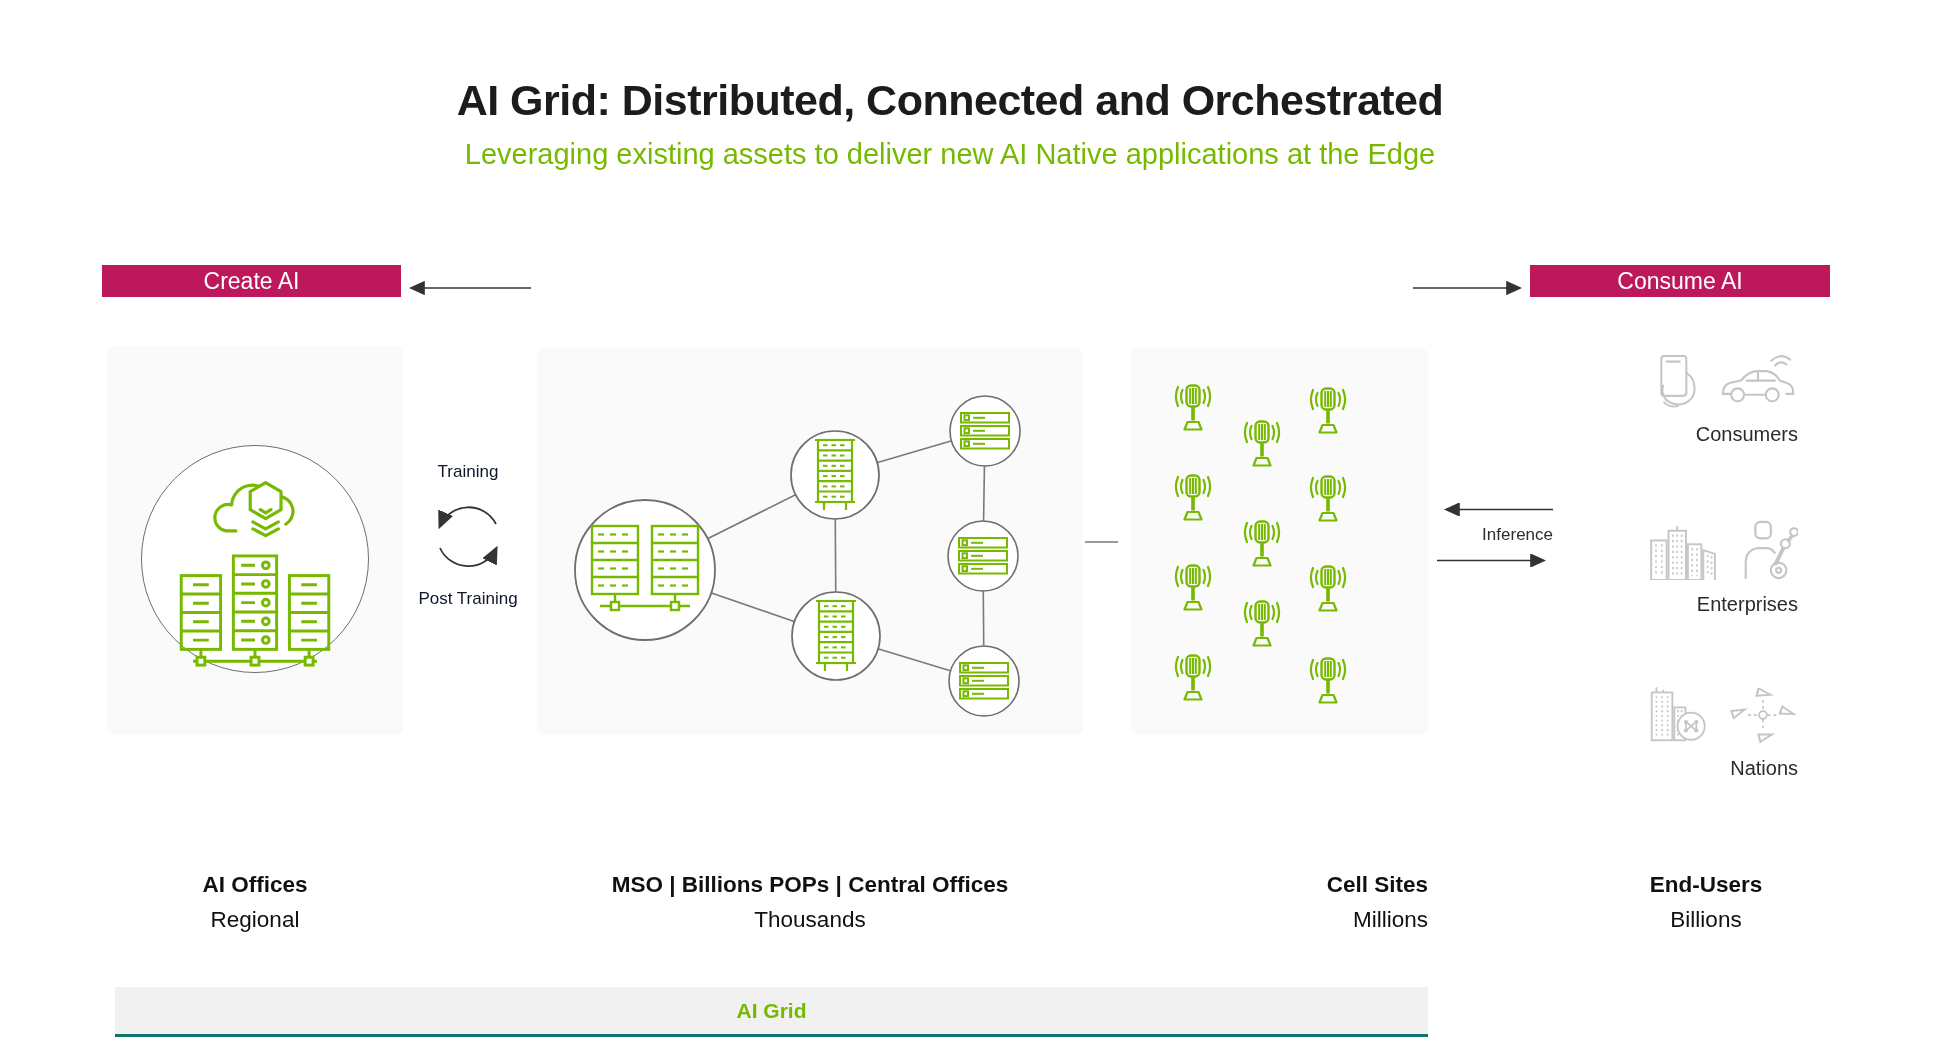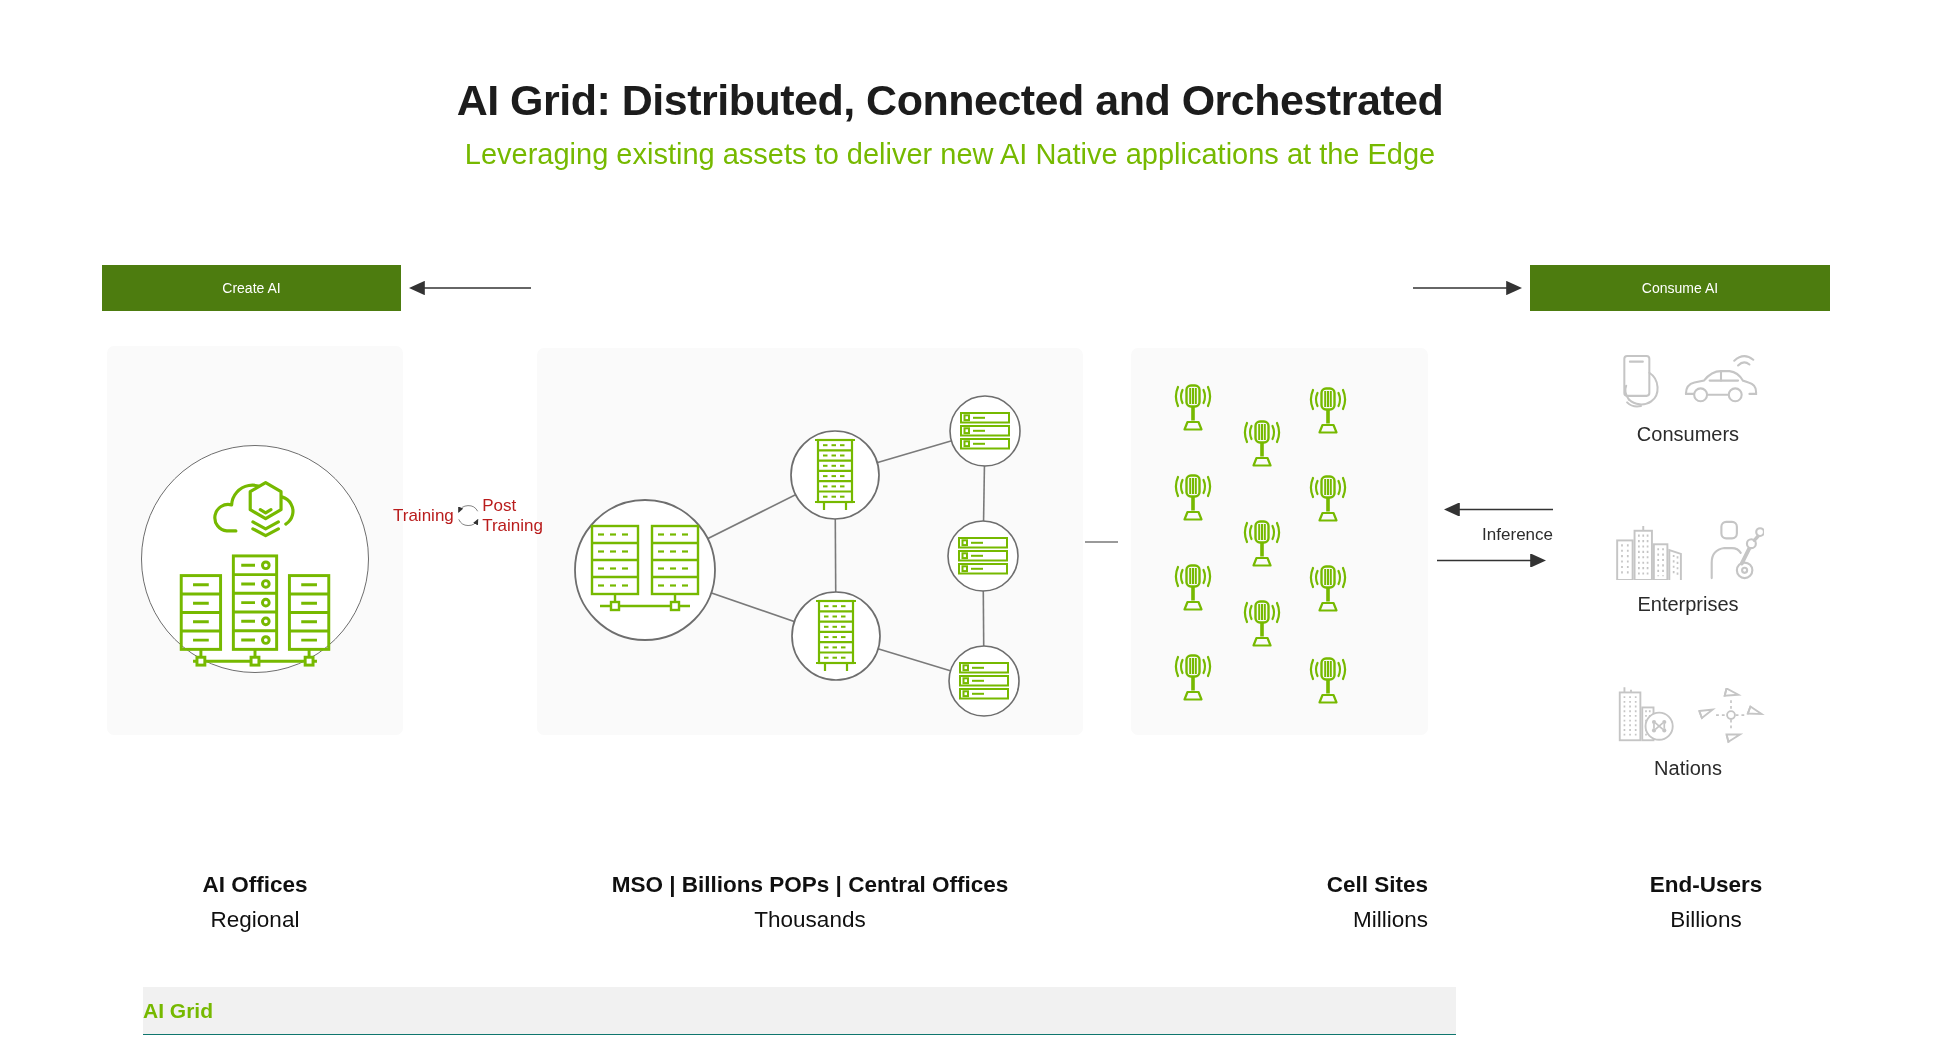--- a/index.html
+++ b/index.html
@@ -3,66 +3,66 @@
 <meta charset="utf-8">
 <style>
   html,body{margin:0;padding:0;background:#fff;}
   .stage{position:relative;width:1944px;height:1041px;background:#fff;overflow:hidden;
          font-family:"Liberation Sans",sans-serif;color:#1e1e1e;border-radius:14px;}
   
   .header{position:absolute;left:0;top:76px;width:1900px;text-align:center;}
   .title{font-size:43px;font-weight:700;color:#1c1c1c;letter-spacing:-0.5px;}
   .subtitle{margin-top:13px;font-size:29px;color:#76b900;}
   
-  .banner{position:absolute;top:265px;height:46px;background:#4d7c0f;color:#fff;
-          display:flex;align-items:center;justify-content:center;font-size:14px;}
+  .banner{position:absolute;top:265px;height:32px;background:#be185d;color:#fff;
+          display:flex;align-items:center;justify-content:center;font-size:23px;}
   .banner.create{left:102px;width:299px;}
   .banner.distribute{left:531px;width:882px;}
   .banner.consume{left:1530px;width:300px;}
   .abs{position:absolute;}
   
   .panel{position:absolute;background:#fafafa;border-radius:7px;}
   .panel.factory{left:107px;top:346px;width:296px;height:389px;}
   .panel.mso{left:537px;top:348px;width:546px;height:387px;}
   .panel.cell{left:1131px;top:348px;width:297px;height:387px;}
   
   .factory-circle{position:absolute;left:141px;top:445px;width:226px;height:226px;background:#fff;
           border:1.5px solid #6e6e6e;border-radius:50%;display:flex;flex-direction:column;align-items:center;}
   .factory-circle svg.cloud{margin-top:20px;}
   .factory-circle svg.racks{margin-top:4px;}
   
-  .training{position:absolute;left:393px;top:462px;width:150px;display:flex;flex-direction:row;
-            align-items:center;color:#b91c1c;}
+  .training{position:absolute;left:393px;top:462px;width:150px;display:flex;flex-direction:column;
+            align-items:center;color:#0f172a;}
   .training .lbl{font-size:17px;}
   .training svg{margin:11px 0 12px 0;}
   
   .connector{position:absolute;left:1085px;top:541px;width:33px;height:0;border-top:2px solid #9a9a9a;}
   
   .tower{position:absolute;width:40px;height:50px;}
   
   .inference{position:absolute;left:1437px;top:503px;width:116px;display:flex;flex-direction:column;align-items:flex-end;}
   .inference .lbl{font-size:17px;color:#2d2d2d;margin:9px 0;}
   
-  .eu-group{position:absolute;left:1578px;width:220px;display:flex;flex-direction:column;align-items:center;}
+  .eu-group{position:absolute;left:1578px;width:220px;display:flex;flex-direction:column;align-items:flex-end;}
   .eu-group.consumers{top:346px;}
   .eu-group.enterprises{top:516px;}
   .eu-group.nations{top:680px;}
   .eu-icons{display:flex;align-items:flex-end;gap:15px;height:64px;}
   .eu-label{margin-top:13px;font-size:20px;color:#2b2b2b;}
   
   .col-label{position:absolute;top:872px;text-align:center;}
   .col-label .col-title{font-size:22.5px;font-weight:700;color:#101010;}
   .col-label .col-scale{margin-top:9px;font-size:22.5px;color:#101010;}
   .col-label.c0{left:107px;width:296px;}
   .col-label.c1{left:537px;width:546px;}
   .col-label.c2{left:1131px;width:297px;text-align:right;}
   .col-label.c3{left:1556px;width:300px;}
   
   .footer-bar{position:absolute;left:115px;top:987px;width:1313px;height:47px;background:#f1f1f1;
-              border-bottom:1px solid #0f766e;display:flex;align-items:center;margin-left:28px;}
+              border-bottom:3px solid #0f766e;display:flex;align-items:center;justify-content:center;}
   .footer-label{color:#76b900;font-weight:700;font-size:21px;}
   .defs-holder{position:absolute;width:0;height:0;overflow:hidden;}
 </style>
 </head>
 <body>
 
 <svg class="defs-holder" aria-hidden="true">
   <defs>
     <marker id="ah" markerWidth="10" markerHeight="9" refX="8" refY="4.5" orient="auto">
       <path d="M0 0 L10 4.5 L0 9 Z" fill="#333"></path>

